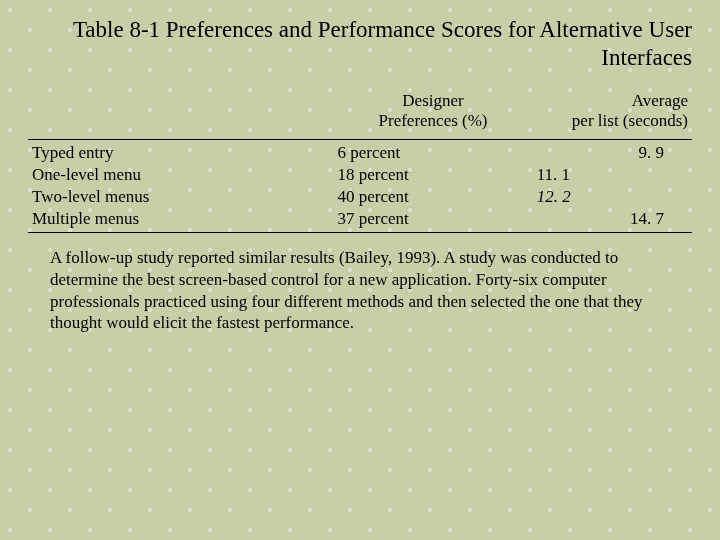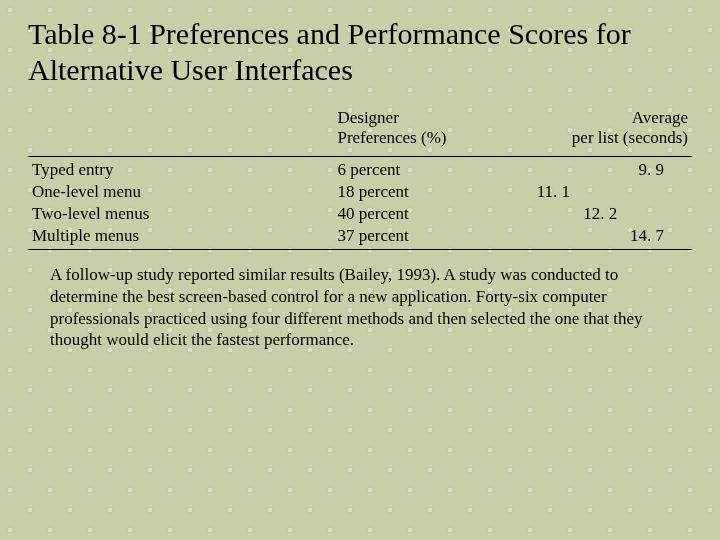--- a/index.html
+++ b/index.html
@@ -9,34 +9,34 @@
     background:#c8cfa8;
     background-image:
       radial-gradient(circle at 10px 10px, rgba(255,255,255,0.35) 2px, rgba(0,0,0,0.06) 3px, transparent 4px),
       radial-gradient(circle at 30px 30px, rgba(255,255,255,0.35) 2px, rgba(0,0,0,0.06) 3px, transparent 4px);
     background-size:40px 40px;
     color:#000;
     box-sizing:border-box;
     padding:16px 28px 20px 28px;
   }
   h1{
-    font-size:30px;
+    font-size:23px;
     font-weight:400;
-    text-align:left;
+    text-align:right;
     margin:0 0 18px 0;
     line-height:1.2;
   }
   table{
     width:100%;
     border-collapse:collapse;
     font-size:17px;
   }
   th{
     font-weight:400;
-    text-align:left;
+    text-align:center;
     vertical-align:top;
     padding:2px 4px 6px 4px;
   }
   td{
     padding:1px 4px;
     vertical-align:top;
   }
   .col1{width:46%;}
   .col2{width:30%;}
   .col3{width:24%;text-align:right;}
@@ -89,21 +89,21 @@
       <td style="text-align:right;padding-right:28px;margin-top:44px;">9. 9</td>
     </tr>
     <tr>
       <td>One-level menu</td>
       <td>18 percent</td>
       <td style="text-align:left;padding-right:28px;">11. 1</td>
     </tr>
     <tr>
       <td>Two-level menus</td>
       <td>40 percent</td>
-      <td style="text-align:center;padding-right:28px;">12. 2</td>
+      <td style="text-align:left;padding-right:28px;font-style:italic;">12. 2</td>
     </tr>
     <tr>
       <td>Multiple menus</td>
       <td>37 percent</td>
       <td style="text-align:right;padding-right:28px;">14. 7</td>
     </tr>
 
     <tr>
         <td colspan="3" style="padding:0;">
           <hr class="rule">

